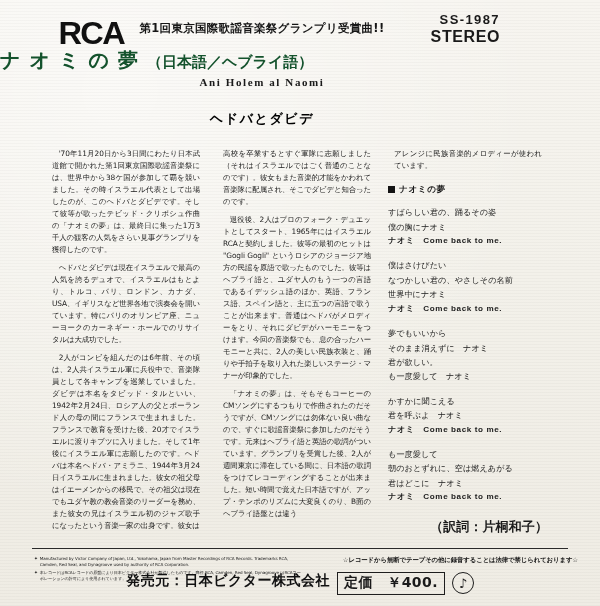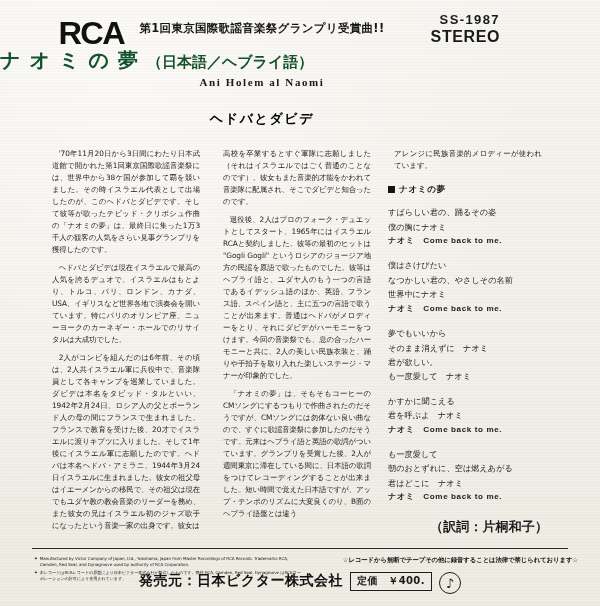--- a/index.html
+++ b/index.html
@@ -112,21 +112,21 @@
     position:absolute;left:0;right:0;top:572px;
     display:flex;align-items:flex-start;justify-content:center;gap:7px;
   }
   .distrib .label{
     font-family:"DejaVu Sans","Liberation Sans",sans-serif;
     font-size:14px;font-weight:bold;letter-spacing:.5px;color:#111;
   }
   .pricebox{
     border:1px solid #1e1e1e;padding:1px 6px 2px 6px;
     font-family:"DejaVu Sans","Liberation Sans",sans-serif;
-    font-size:10px;font-weight:bold;letter-spacing:.4px;
+    font-size:14px;font-weight:bold;letter-spacing:.4px;
   }
   .note-icon{
     width:20px;height:20px;border:1.6px solid #1e1e1e;border-radius:50%;
     display:flex;align-items:center;justify-content:center;
     font-size:13px;line-height:1;color:#1e1e1e;
     font-family:"DejaVu Sans",sans-serif;
   }
 </style>
 </head>
 <body>

